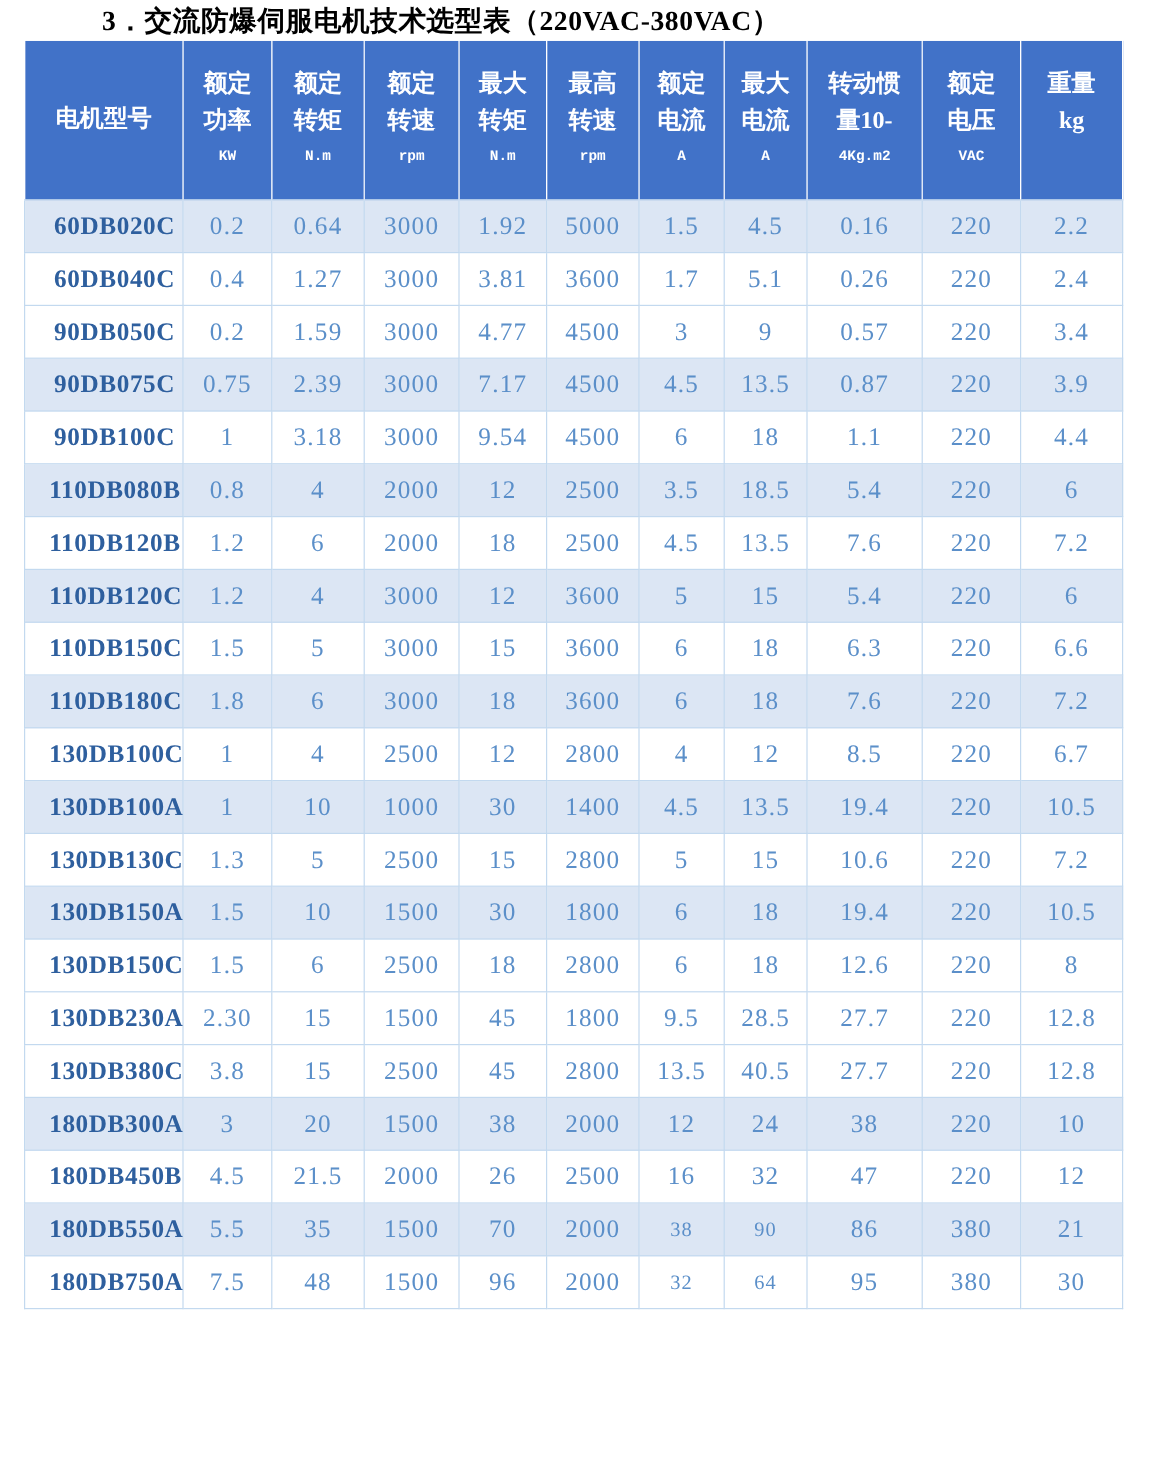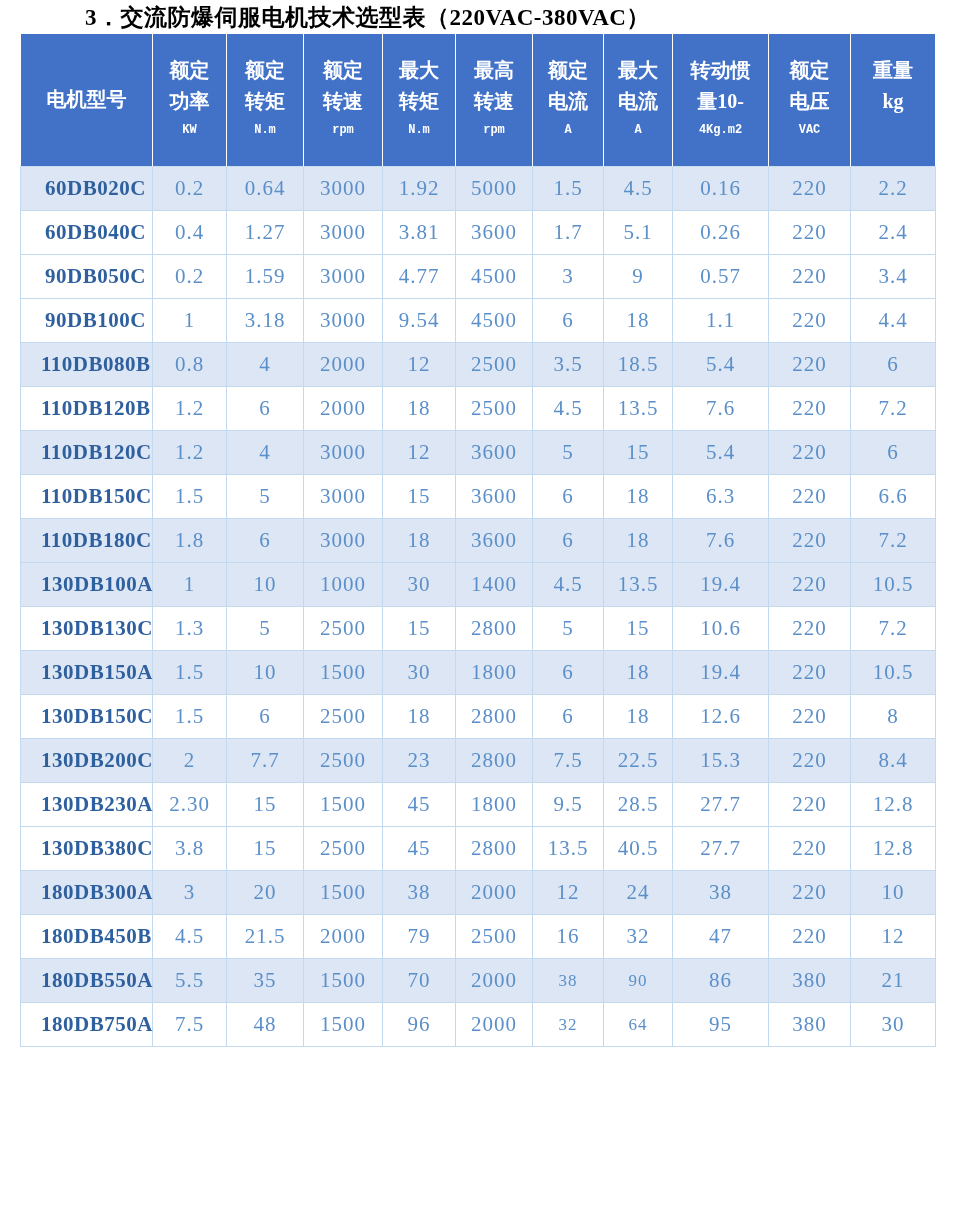--- a/index.html
+++ b/index.html
@@ -261,20 +261,33 @@
             <td>1.59</td>
             <td>3000</td>
             <td>4.77</td>
             <td>4500</td>
             <td>3</td>
             <td>9</td>
             <td>0.57</td>
             <td>220</td>
             <td>3.4</td>
           </tr>
+          <tr class="shade">
+            <td class="model">90DB075C</td>
+            <td>0.75</td>
+            <td>2.39</td>
+            <td>3000</td>
+            <td>7.17</td>
+            <td>4500</td>
+            <td>4.5</td>
+            <td>13.5</td>
+            <td>0.87</td>
+            <td>220</td>
+            <td>3.9</td>
+          </tr>
           <tr class="plain">
             <td class="model">90DB100C</td>
             <td>1</td>
             <td>3.18</td>
             <td>3000</td>
             <td>9.54</td>
             <td>4500</td>
             <td>6</td>
             <td>18</td>
             <td>1.1</td>
@@ -338,20 +351,33 @@
             <td>1.8</td>
             <td>6</td>
             <td>3000</td>
             <td>18</td>
             <td>3600</td>
             <td>6</td>
             <td>18</td>
             <td>7.6</td>
             <td>220</td>
             <td>7.2</td>
+          </tr>
+          <tr class="plain">
+            <td class="model">130DB100C</td>
+            <td>1</td>
+            <td>4</td>
+            <td>2500</td>
+            <td>12</td>
+            <td>2800</td>
+            <td>4</td>
+            <td>12</td>
+            <td>8.5</td>
+            <td>220</td>
+            <td>6.7</td>
           </tr>
           <tr class="shade">
             <td class="model">130DB100A</td>
             <td>1</td>
             <td>10</td>
             <td>1000</td>
             <td>30</td>
             <td>1400</td>
             <td>4.5</td>
             <td>13.5</td>
@@ -391,33 +417,20 @@
             <td>6</td>
             <td>2500</td>
             <td>18</td>
             <td>2800</td>
             <td>6</td>
             <td>18</td>
             <td>12.6</td>
             <td>220</td>
             <td>8</td>
           </tr>
-          <tr class="shade">
-            <td class="model">130DB200C</td>
-            <td>2</td>
-            <td>7.7</td>
-            <td>2500</td>
-            <td>23</td>
-            <td>2800</td>
-            <td>7.5</td>
-            <td>22.5</td>
-            <td>15.3</td>
-            <td>220</td>
-            <td>8.4</td>
-          </tr>
           <tr class="plain">
             <td class="model">130DB230A</td>
             <td>2.30</td>
             <td>15</td>
             <td>1500</td>
             <td>45</td>
             <td>1800</td>
             <td>9.5</td>
             <td>28.5</td>
             <td>27.7</td>
@@ -448,21 +461,21 @@
             <td>24</td>
             <td>38</td>
             <td>220</td>
             <td>10</td>
           </tr>
           <tr class="plain">
             <td class="model">180DB450B</td>
             <td>4.5</td>
             <td>21.5</td>
             <td>2000</td>
-            <td>79</td>
+            <td>26</td>
             <td>2500</td>
             <td>16</td>
             <td>32</td>
             <td>47</td>
             <td>220</td>
             <td>12</td>
           </tr>
           <tr class="shade">
             <td class="model">180DB550A</td>
             <td>5.5</td>

